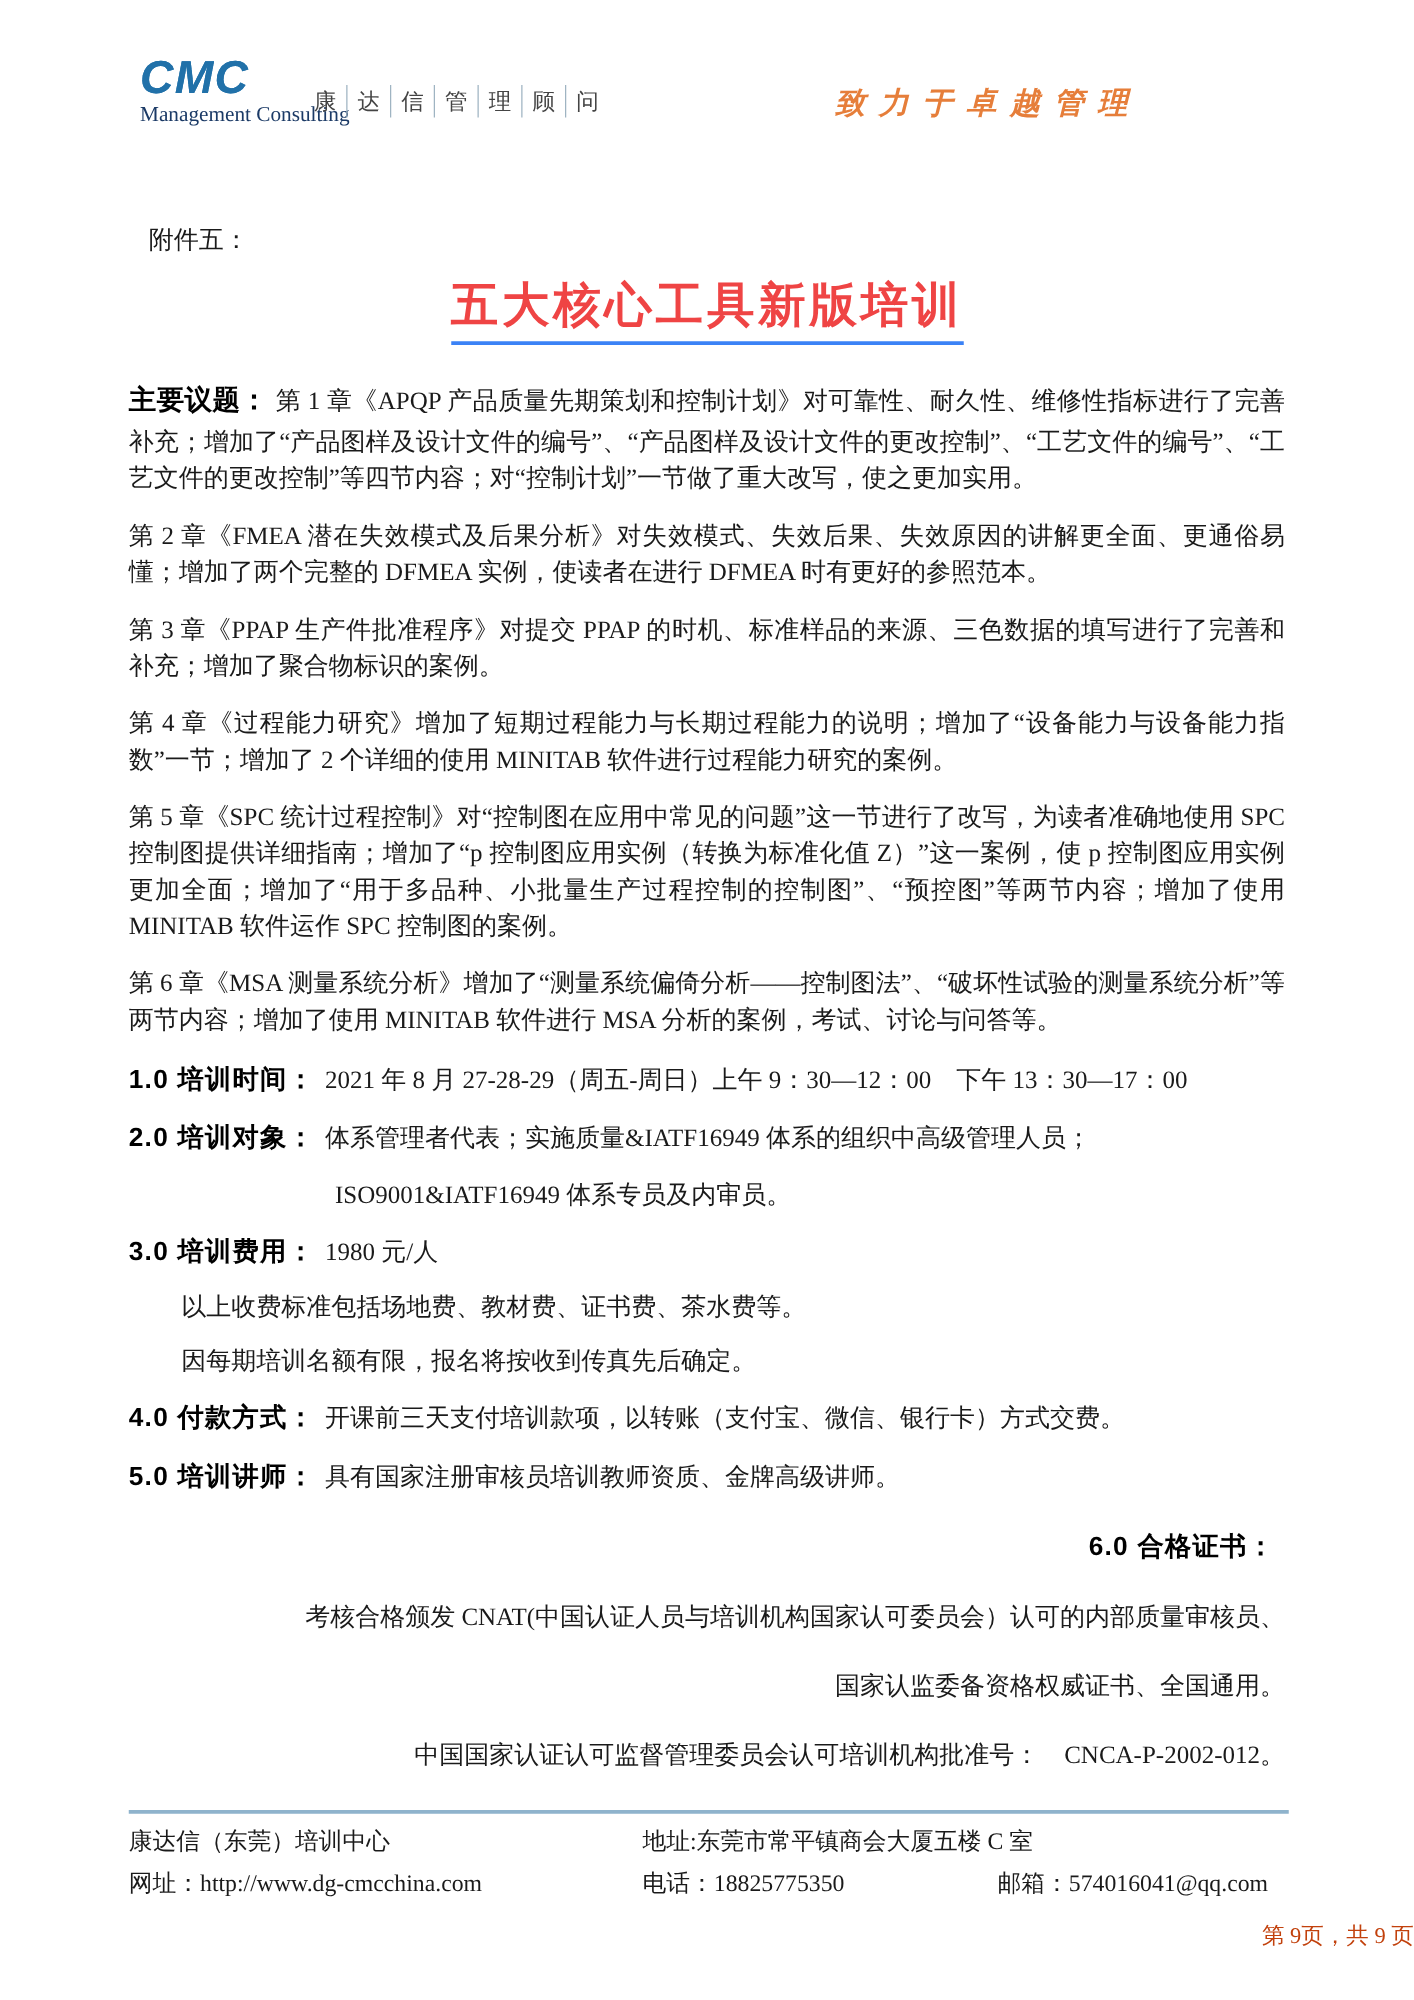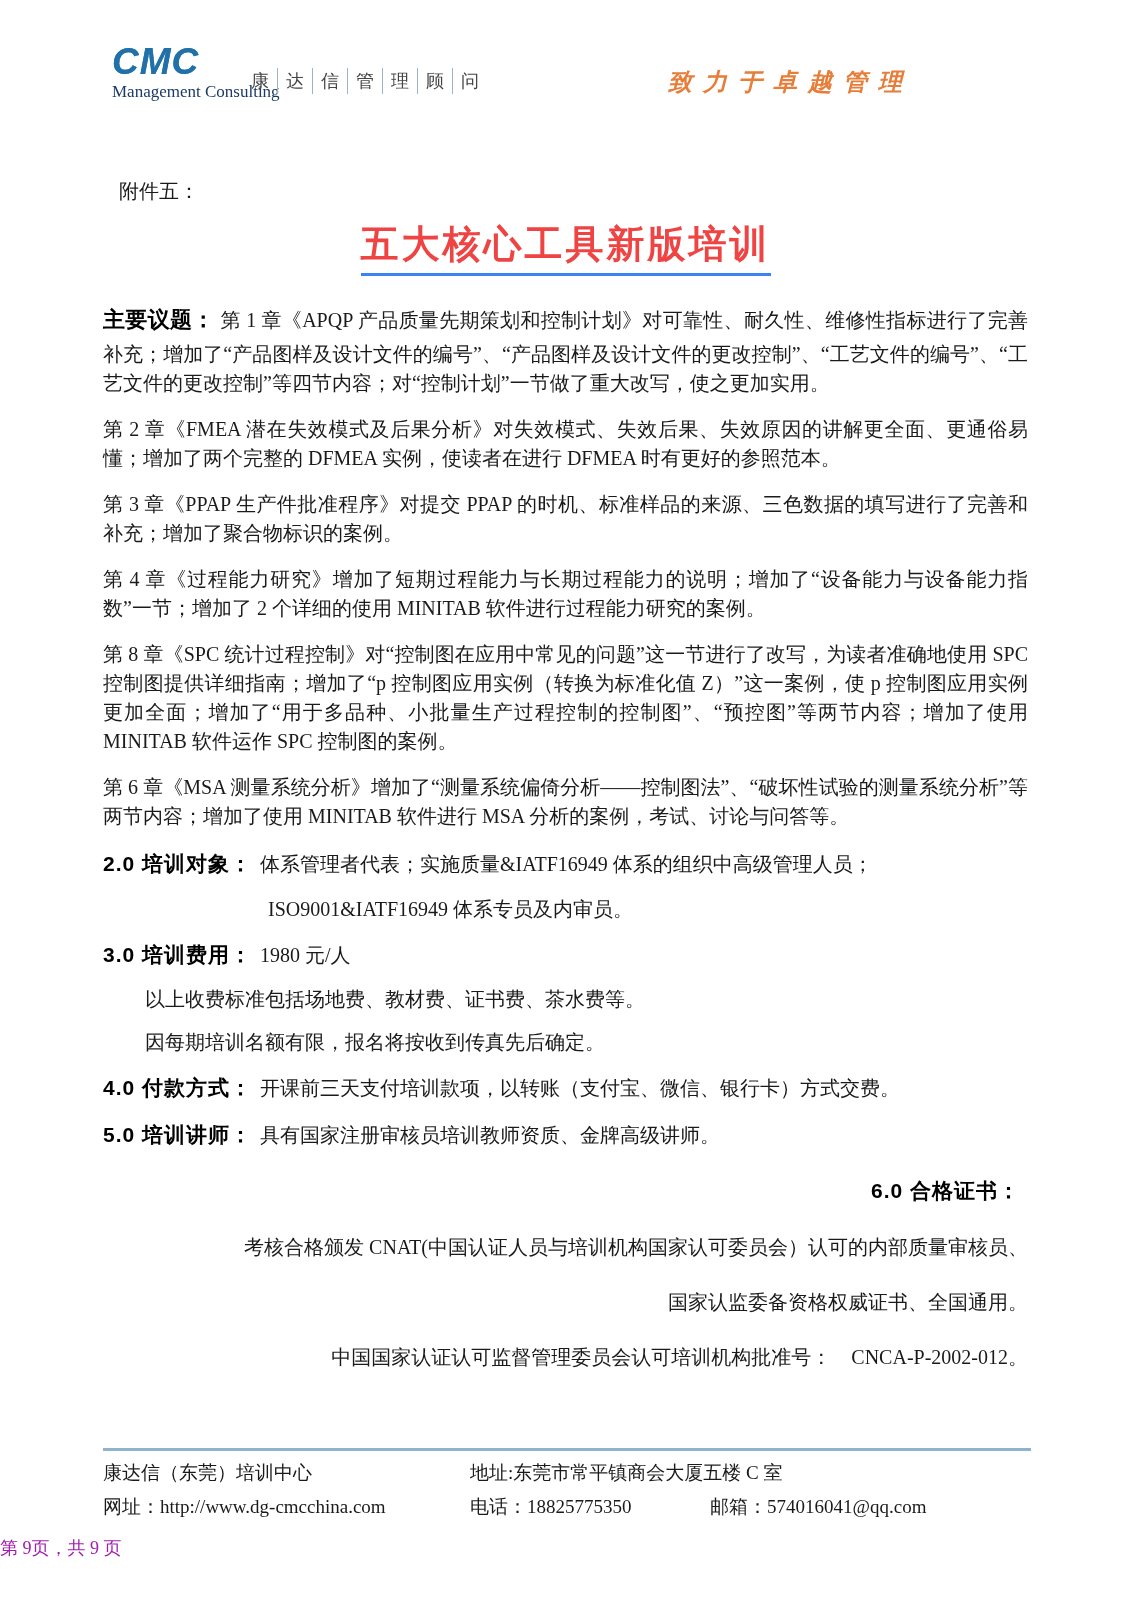--- a/index.html
+++ b/index.html
@@ -87,27 +87,27 @@
   .sub-line { font-size: 20px; line-height: 29px; margin: 15px 0 2px 165px; }
   .note { font-size: 20px; line-height: 29px; margin: 14px 0 2px 42px; }
   .note-wide { font-size: 20px; line-height: 29px; margin: 26px 0 2px 42px; }
 
   
   .footer-divider {
     position: absolute; left: 103px; right: 100px; top: 1448px;
     border-top: 3px solid #8fb3cc;
   }
   .footer { position: absolute; left: 103px; right: 100px; top: 1460px; font-size: 19px; }
-  .f-row { display: flex; margin-bottom: 8px; }
+  .f-row { display: flex; margin-bottom: 8px; gap: 44px; }
   .f-col1 { width: 367px; }
   .f-col2 { width: 240px; }
   .f-col3 { flex: 1; }
   .pagenum {
     position: absolute; left: 0; right: 0; top: 1536px;
-    text-align: left; font-size: 18px; color: #a21caf;
+    text-align: right; font-size: 18px; color: #c2410c;
   }
 </style>
 </head>
 <body>
 
 <div class="page">
 
   <div class="header">
     <div class="logo-block">
       <div class="cmc-wordmark">CMC</div>
@@ -137,23 +137,28 @@
     <div class="doc-title">
       <span>五大核心工具新版培训</span>
     </div>
 
     <p class="para">
       <span class="lead-label">主要议题：</span><span>第 1 章《APQP 产品质量先期策划和控制计划》对可靠性、耐久性、维修性指标进行了完善补充；增加了“产品图样及设计文件的编号”、“产品图样及设计文件的更改控制”、“工艺文件的编号”、“工艺文件的更改控制”等四节内容；对“控制计划”一节做了重大改写，使之更加实用。</span>
     </p>
     <p class="para">第 2 章《FMEA 潜在失效模式及后果分析》对失效模式、失效后果、失效原因的讲解更全面、更通俗易懂；增加了两个完整的 DFMEA 实例，使读者在进行 DFMEA 时有更好的参照范本。</p>
     <p class="para">第 3 章《PPAP 生产件批准程序》对提交 PPAP 的时机、标准样品的来源、三色数据的填写进行了完善和补充；增加了聚合物标识的案例。</p>
     <p class="para">第 4 章《过程能力研究》增加了短期过程能力与长期过程能力的说明；增加了“设备能力与设备能力指数”一节；增加了 2 个详细的使用 MINITAB 软件进行过程能力研究的案例。</p>
-    <p class="para">第 8 章《SPC 统计过程控制》对“控制图在应用中常见的问题”这一节进行了改写，为读者准确地使用 SPC 控制图提供详细指南；增加了“p 控制图应用实例（转换为标准化值 Z）”这一案例，使 p 控制图应用实例更加全面；增加了“用于多品种、小批量生产过程控制的控制图”、“预控图”等两节内容；增加了使用 MINITAB 软件运作 SPC 控制图的案例。</p>
+    <p class="para">第 5 章《SPC 统计过程控制》对“控制图在应用中常见的问题”这一节进行了改写，为读者准确地使用 SPC 控制图提供详细指南；增加了“p 控制图应用实例（转换为标准化值 Z）”这一案例，使 p 控制图应用实例更加全面；增加了“用于多品种、小批量生产过程控制的控制图”、“预控图”等两节内容；增加了使用 MINITAB 软件运作 SPC 控制图的案例。</p>
     <p class="para">第 6 章《MSA 测量系统分析》增加了“测量系统偏倚分析——控制图法”、“破坏性试验的测量系统分析”等两节内容；增加了使用 MINITAB 软件进行 MSA 分析的案例，考试、讨论与问答等。</p>
 
+    <div class="section">
+      <p class="sec-line">
+        <span class="sec-label">1.0 培训时间：</span><span>2021 年 8 月 27-28-29（周五-周日）上午 9：30—12：00　下午 13：30—17：00</span>
+      </p>
+    </div>
 
     <div class="section">
       <p class="sec-line">
         <span class="sec-label">2.0 培训对象：</span><span>体系管理者代表；实施质量&amp;IATF16949 体系的组织中高级管理人员；</span>
       </p>
       <p class="sub-line">ISO9001&amp;IATF16949 体系专员及内审员。</p>
     </div>
 
     <div class="section">
       <p class="sec-line">

